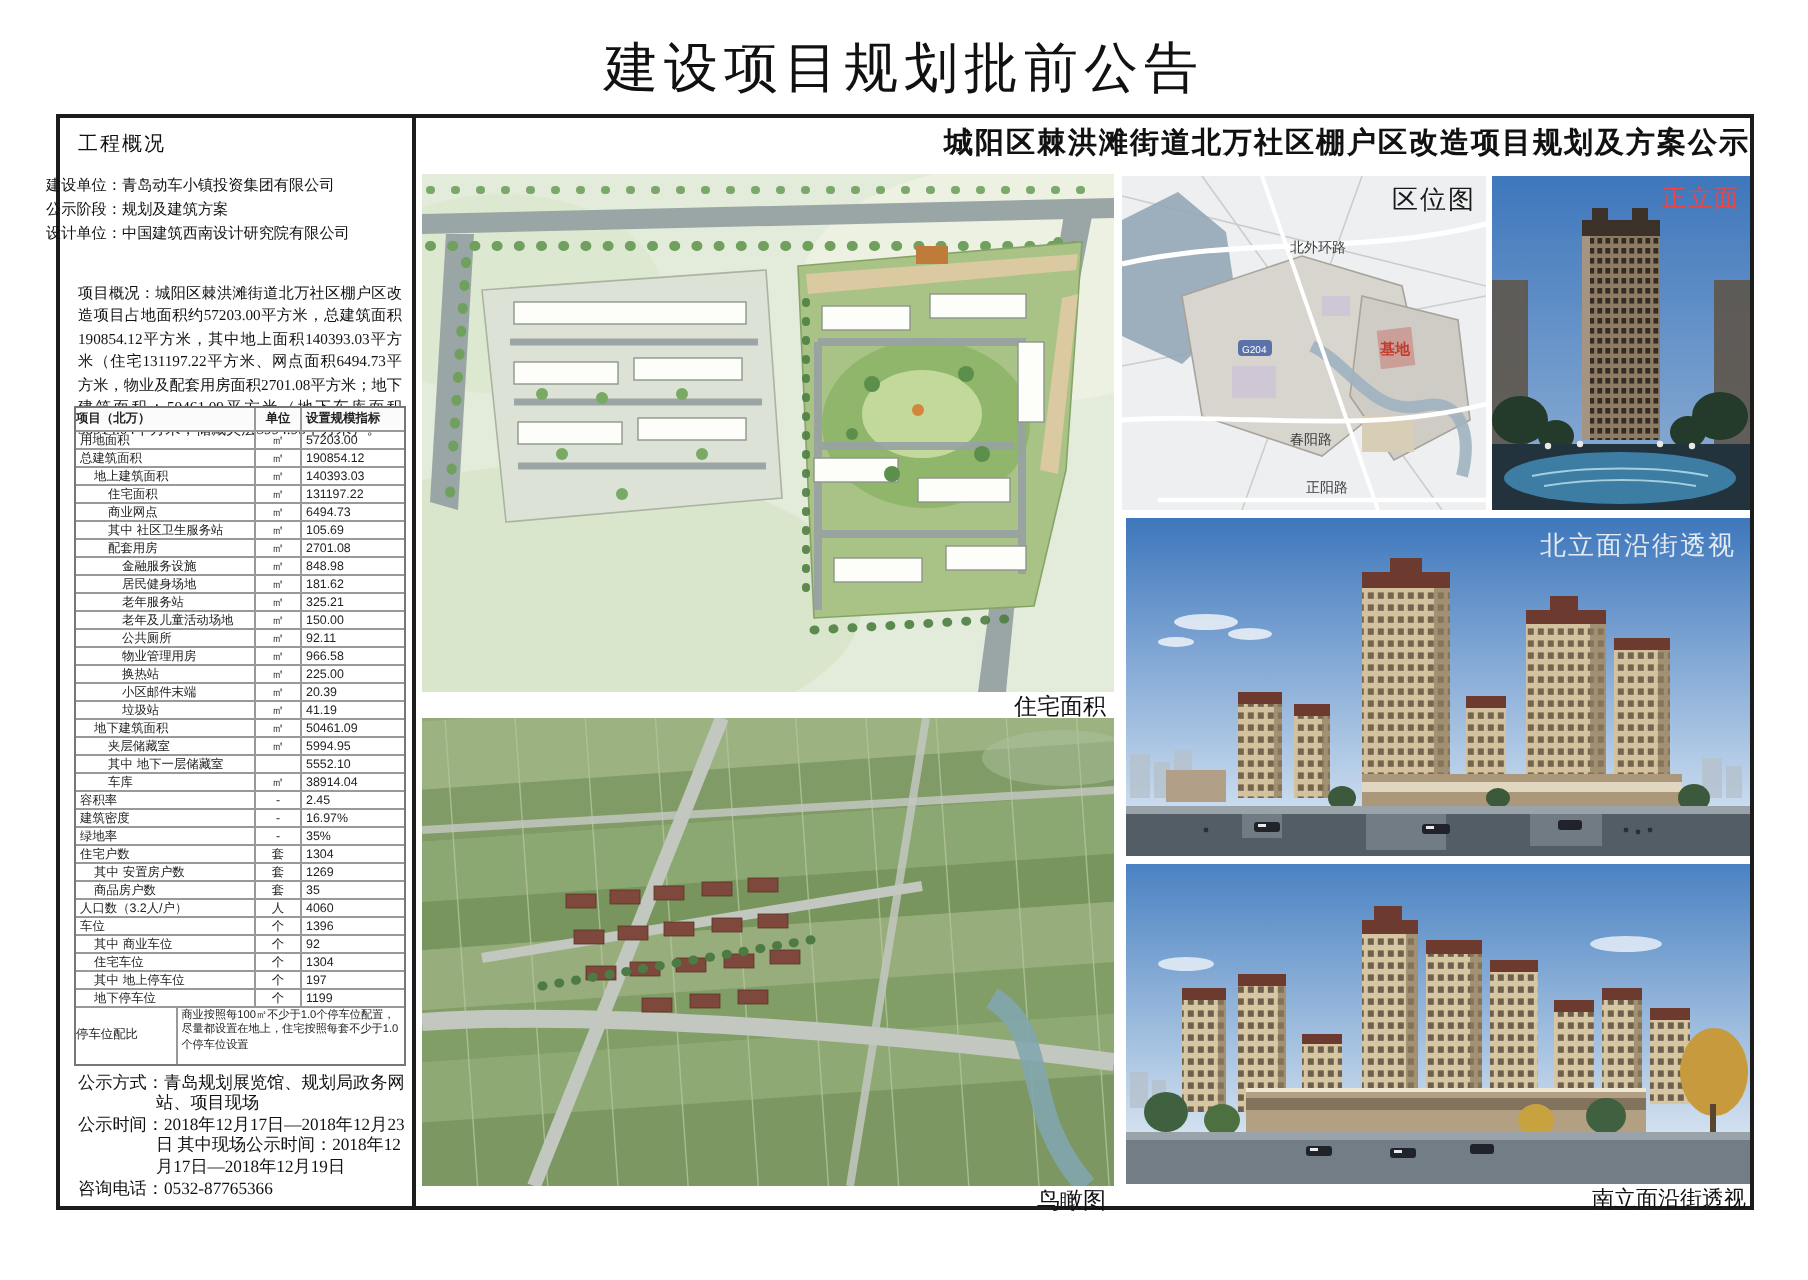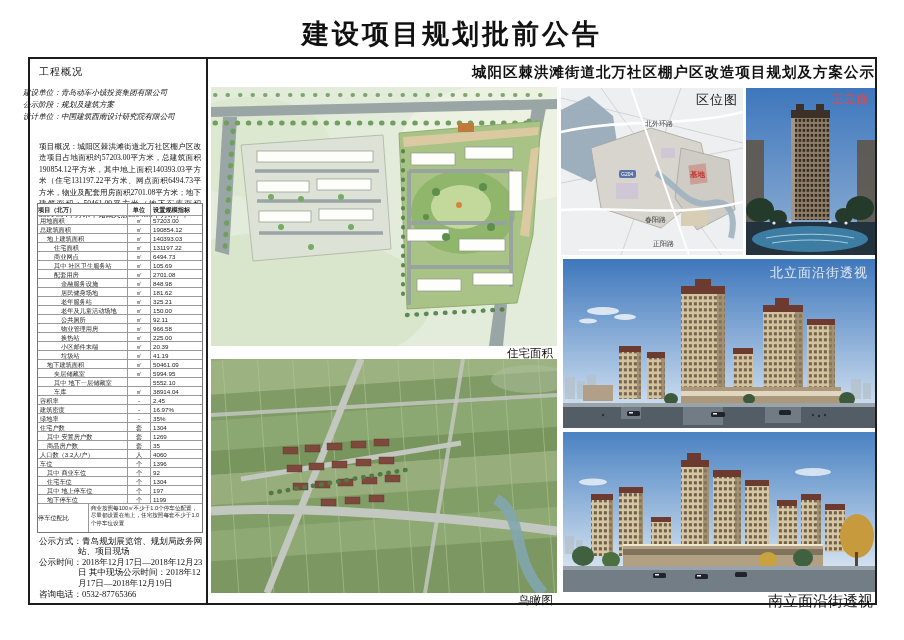--- a/index.html
+++ b/index.html
@@ -1,25 +1,25 @@
 <!DOCTYPE html>
 <html><head>
 <meta charset="utf-8">
 <style>
   html,body{margin:0;padding:0;background:#ffffff;}
   .poster{position:relative;width:904px;height:640px;background:#fff;overflow:hidden;
           font-family:"Liberation Serif","DejaVu Serif",serif;color:#111;}
   .main-title{position:absolute;top:16px;left:0;width:904px;text-align:center;
-              font-size:27px;font-weight:bold;letter-spacing:3px;}
+              font-size:27px;font-weight:normal;letter-spacing:3px;}
   .frame{position:absolute;left:28px;top:57px;width:845px;height:544px;border:2px solid #1c1c1c;}
   
   .left-col{position:absolute;left:0;top:0;width:178px;height:544px;border-right:2px solid #1c1c1c;box-sizing:border-box;}
   .overview-heading{position:absolute;left:9px;top:6px;font-size:10px;letter-spacing:1px;}
   .info-block{position:absolute;left:9px;top:28px;width:162px;font-size:7.6px;line-height:1.55;}
-  .info-line{padding-left:18px;text-indent:-34px;font-style:italic;}
+  .info-line{padding-left:18px;text-indent:-34px;}
   .project-desc{position:absolute;left:9px;top:82px;width:162px;font-size:7.6px;line-height:1.5;text-align:justify;}
   
   .ind-table{position:absolute;left:7px;top:144px;width:166px;border:1px solid #777;box-sizing:border-box;
              font-family:"Liberation Sans","DejaVu Sans",sans-serif;font-size:6.2px;color:#222;}
   .t-row{display:flex;height:9px;line-height:9px;border-bottom:1px solid #999;box-sizing:border-box;overflow:hidden;}
   .t-row:last-child{border-bottom:none;}
   .t-row.head{height:12px;line-height:12px;background:#fbfbfb;font-weight:bold;}
   .c-label{flex:1;overflow:hidden;white-space:nowrap;}
   .c-unit{width:22px;border-left:1px solid #999;text-align:center;overflow:hidden;}
   .c-value{width:52px;border-left:1px solid #999;padding-left:2px;overflow:hidden;white-space:nowrap;box-sizing:border-box;}
@@ -39,21 +39,21 @@
   .site-label{position:absolute;left:181px;top:287px;width:342px;text-align:right;font-size:11.5px;}
   .aerial{left:181px;top:300px;width:346px;height:234px;}
   .aerial-label{position:absolute;left:181px;top:534px;width:342px;text-align:right;font-size:11.5px;}
   .locmap{left:531px;top:29px;width:182px;height:167px;}
   .locmap-label{position:absolute;top:3px;right:5px;font-size:13px;color:#1a1a1a;letter-spacing:1px;}
   .front{left:716px;top:29px;width:129px;height:167px;}
   .front-label{position:absolute;top:3px;right:5px;font-size:12px;color:#ef4444;letter-spacing:1px;}
   .north{left:533px;top:200px;width:312px;height:169px;}
   .north-label{position:absolute;top:5px;right:7px;font-size:13px;color:#e3eaf1;letter-spacing:1px;font-family:Liberation Mono, monospace;}
   .south{left:533px;top:373px;width:312px;height:160px;}
-  .south-label{position:absolute;left:533px;top:533px;width:310px;text-align:right;font-size:15px;}
+  .south-label{position:absolute;left:533px;top:533px;width:310px;text-align:right;font-size:11px;}
 </style>
 </head>
 <body>
 
 <div class="poster">
 
   <div class="main-title">建设项目规划批前公告</div>
 
   <div class="frame">
 

